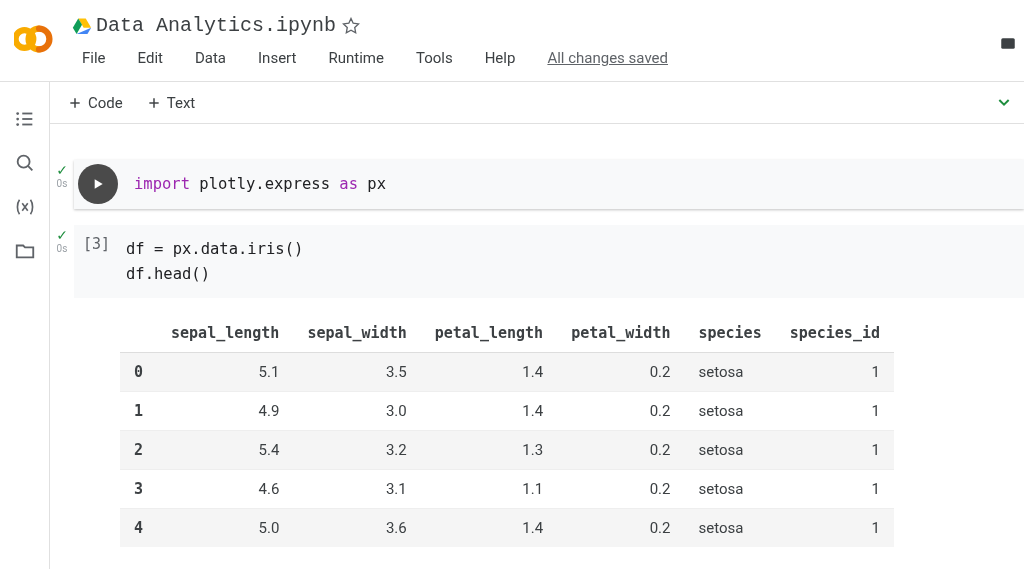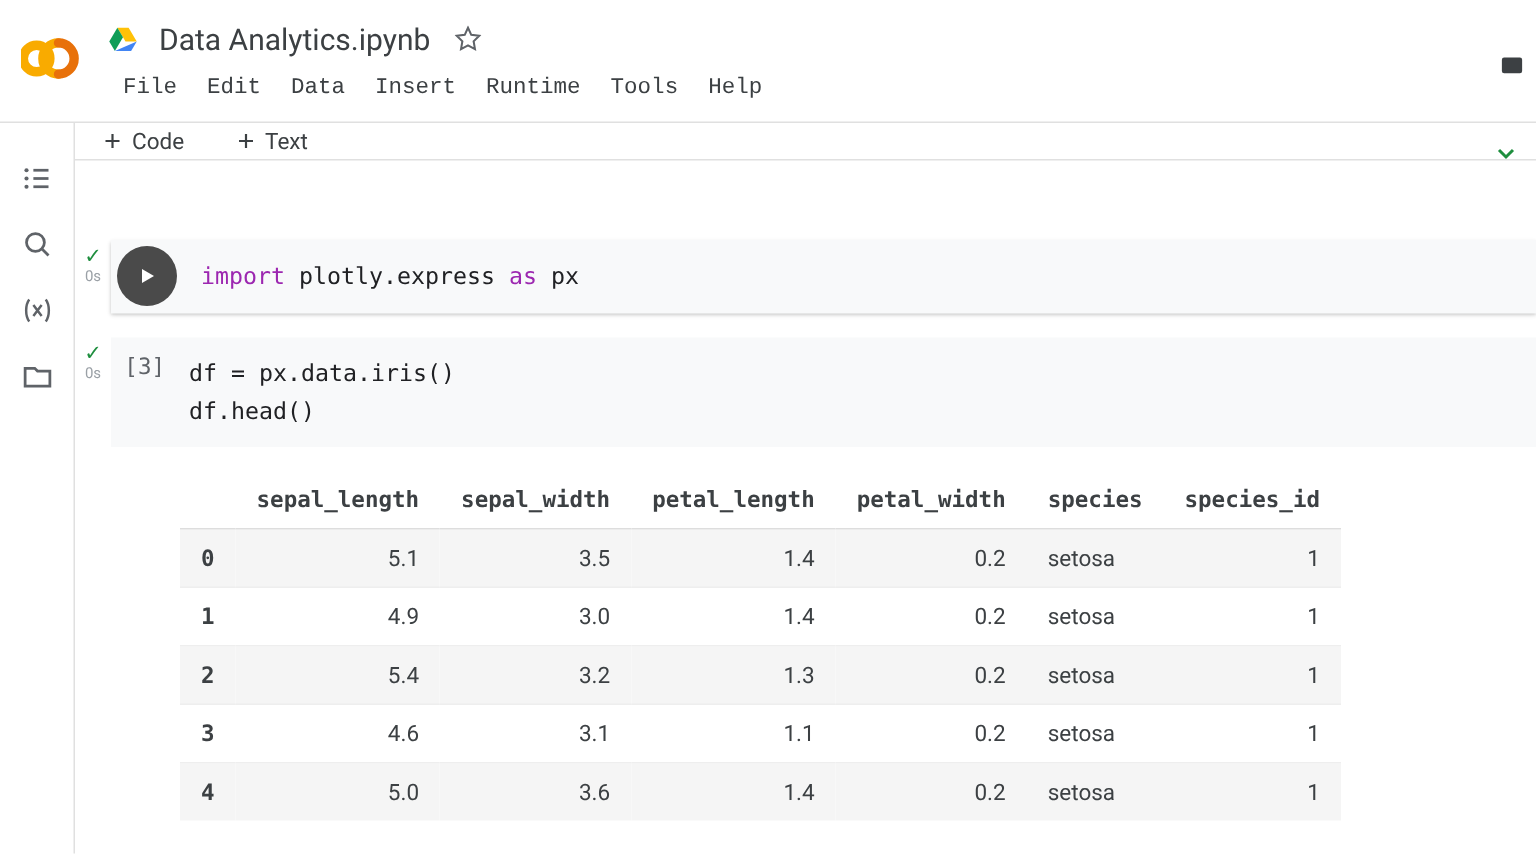--- a/index.html
+++ b/index.html
@@ -24,40 +24,40 @@
       height: 50px;
       margin: 6px 8px 6px 14px;
       flex-shrink: 0;
     }
     .header-right {
       flex: 1;
     }
     .title-row {
       display: flex;
       align-items: center;
-      gap: 10px;
+      gap: 0;
       padding-top: 4px;
+      font-family: Liberation Mono, monospace;
     }
     .drive-icon { width: 20px; height: 20px; }
     .doc-title {
       font-size: 20px;
       color: #3c4043;
       padding: 2px 4px;
     }
     .star-icon {
       color: #5f6368;
       width: 22px; height: 22px;
       padding: 2px;
       cursor: pointer;
     }
     .menubar {
       display: flex;
-      gap: 0;
+      gap: 12px;
       padding: 6px 0 10px 0;
-      font-family: Liberation Mono, monospace;
     }
     .menubar-item {
       padding: 4px 10px;
       font-size: 15px;
       color: #3c4043;
       cursor: pointer;
     }
     .menubar-status {
       padding: 4px 10px;
       font-size: 15px;
@@ -89,25 +89,25 @@
       width: 22px; height: 22px;
       color: #5f6368;
       cursor: pointer;
     }
     
     .toolbar {
       position: absolute;
       left: 50px;
       right: 0;
       top: 82px;
-      height: 25px;
+      height: 42px;
       display: flex;
       align-items: center;
       padding: 0 18px;
-      gap: 34px;
+      gap: 24px;
       border-bottom: 1px solid #e0e0e0;
     }
     .tb-btn {
       display: flex;
       align-items: center;
       gap: 6px;
       color: #3c4043;
       font-size: 15px;
       cursor: pointer;
     }
@@ -245,20 +245,21 @@
       </span>
     </div>
     <div class="menubar">
       <span class="menubar-item">File</span>
       <span class="menubar-item">Edit</span>
       <span class="menubar-item">Data</span>
       <span class="menubar-item">Insert</span>
       <span class="menubar-item">Runtime</span>
       <span class="menubar-item">Tools</span>
       <span class="menubar-item">Help</span>
+      <span class="menubar-status">All changes saved</span>
     </div>
   </div>
   <div class="top-right-icon">
     <svg width="20" height="18" viewBox="0 0 24 24" fill="currentColor">
         <rect x="3" y="3" width="18" height="14" rx="2"></rect>
       </svg>
   </div>
 </div>
 
 <div class="sidebar">

